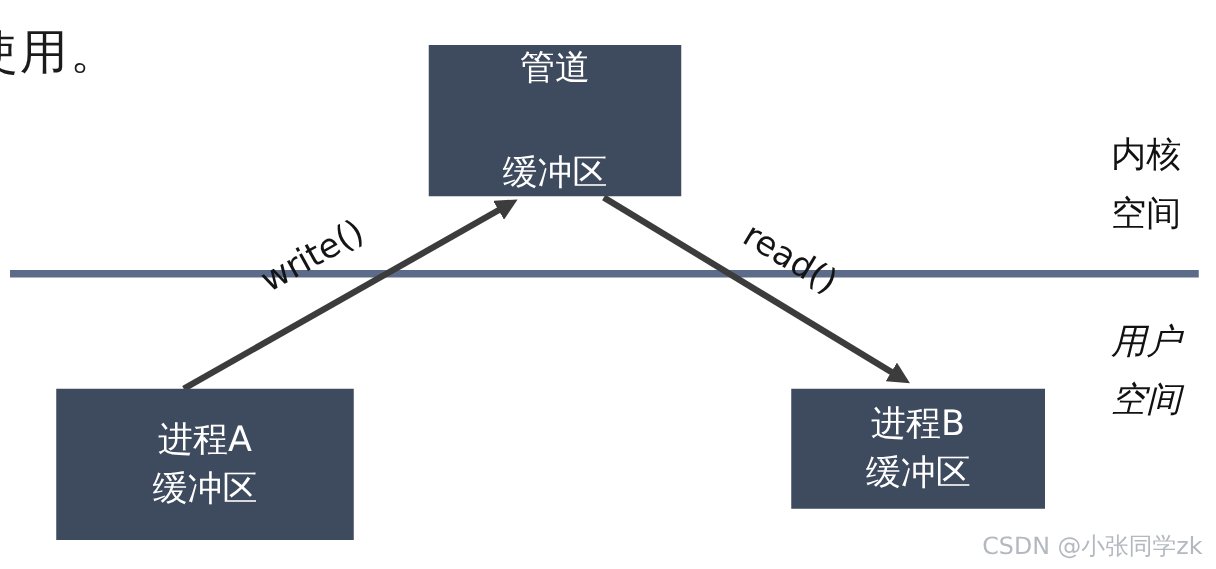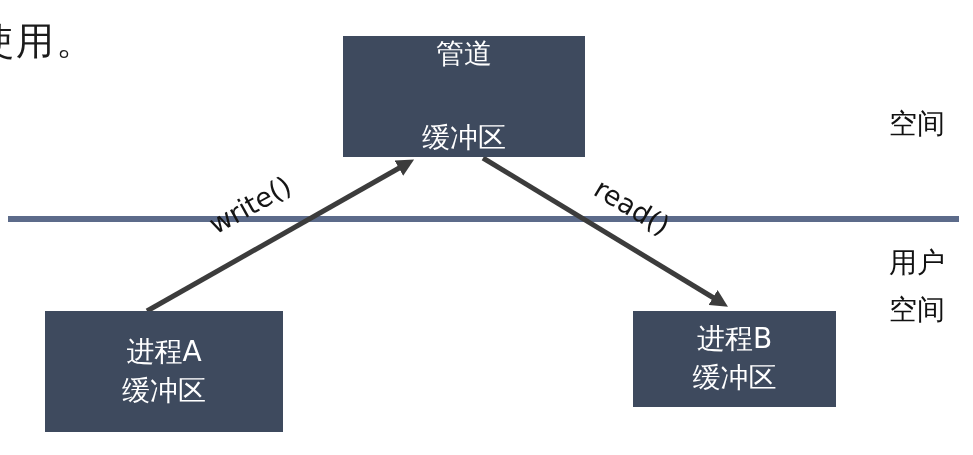--- a/index.html
+++ b/index.html
@@ -29,21 +29,21 @@
     background: #3e4a5e;
     color: #ffffff;
     display: flex;
     flex-direction: column;
     align-items: center;
     justify-content: center;
     text-align: center;
     font-size: 28px;
     line-height: 1.38;
   }
-  .box-pipe   { left: 343px; top: 36px;  width: 242px; height: 121px; gap: 45px; }
+  .box-pipe   { left: 343px; top: 36px;  width: 202px; height: 121px; gap: 45px; }
   .box-proc-a { left: 45px;  top: 311px; width: 238px; height: 121px; }
   .box-proc-b { left: 633px; top: 311px; width: 203px; height: 96px; }
   .divider {
     position: absolute;
     left: 8px;
     top: 216px;
     width: 951px;
     height: 6px;
     background: #5c6b8a;
   }
@@ -76,21 +76,21 @@
     position: absolute;
     left: 880px;
     width: 74px;
     font-size: 28px;
     line-height: 47px;
     color: #111111;
     text-align: center;
     white-space: nowrap;
   }
   .region-kernel { top: 100px; }
-  .region-user   { top: 239px; }
+  .region-user   { top: 249px; font-style: italic; }
   .watermark {
     position: absolute;
     right: 11px;
     top: 424px;
     font-size: 19px;
     color: #b4b8bf;
     white-space: nowrap;
   }
 </style>
 </head>
@@ -125,22 +125,24 @@
   <div class="node-box box-proc-b">
     <span>进程B</span>
     <span>缓冲区</span>
   </div>
 
   <div class="arrow-label label-write">write()</div>
 
   <div class="arrow-label label-read">read()</div>
 
   <div class="region-label region-kernel">
+    <div>内核</div>
     <div>空间</div>
   </div>
 
   <div class="region-label region-user">
     <div>用户</div>
     <div>空间</div>
   </div>
 
+  <div class="watermark">CSDN @小张同学zk</div>
 
 </div>
 
 </body></html>

